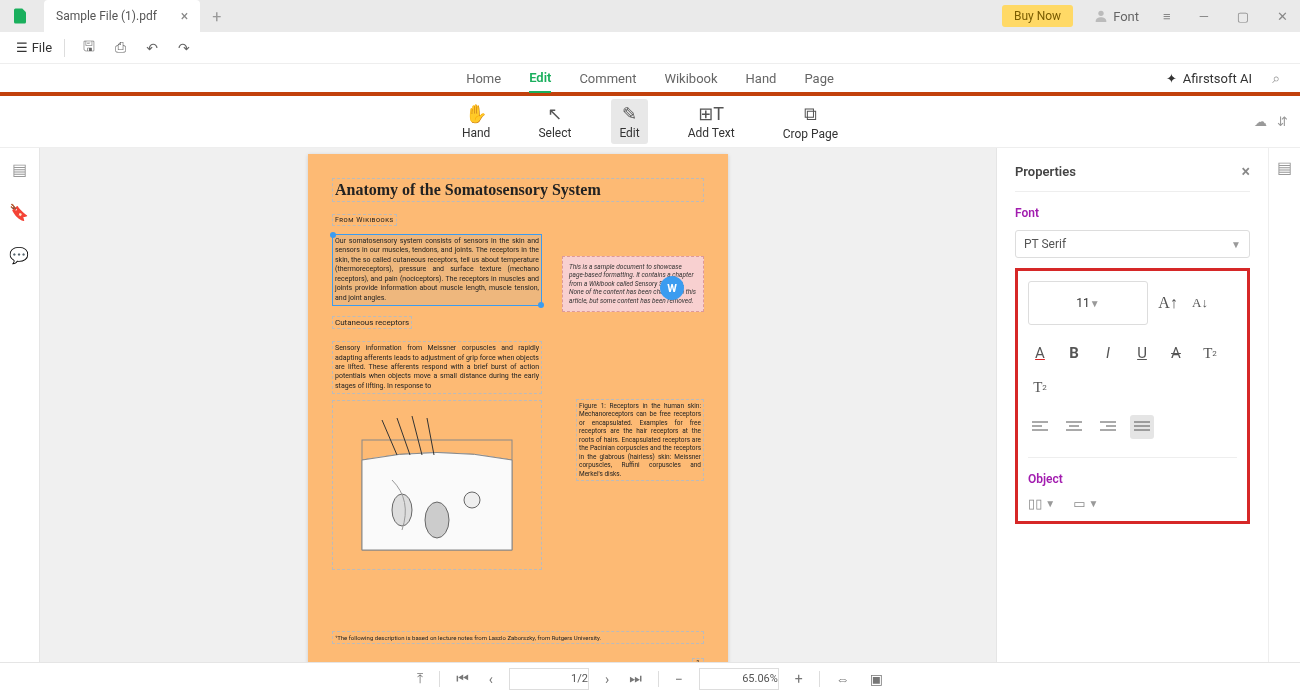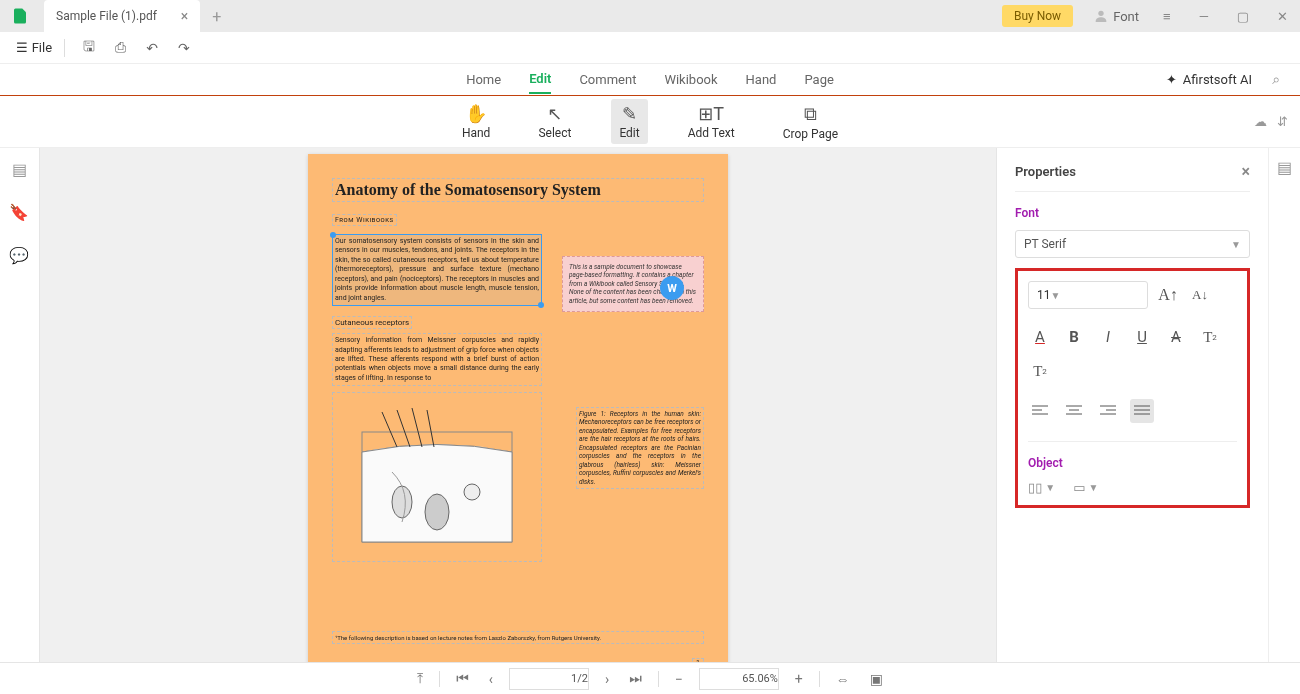--- a/index.html
+++ b/index.html
@@ -10,56 +10,56 @@
 .tab-close{color:#888;cursor:pointer;font-size:14px}
 .newtab{margin-left:12px;color:#999;font-size:16px;cursor:pointer}
 .title-right{margin-left:auto;display:flex;align-items:center;gap:20px}
 .buy-now{background:#ffd966;padding:4px 12px;border-radius:3px;font-size:12px;color:#7a5c00}
 .login{display:flex;align-items:center;gap:4px;color:#666;font-size:13px}
 .win-btn{color:#888;font-size:13px;cursor:pointer;padding:0 4px}
 .toolbar1{height:32px;background:#fff;display:flex;align-items:center;padding:0 16px;gap:8px;border-bottom:1px solid #eee}
 .file-btn{display:flex;align-items:center;gap:4px;font-size:13px;color:#333;cursor:pointer}
 .divider{width:1px;height:18px;background:#ddd;margin:0 4px}
 .tb-icon{color:#666;cursor:pointer;padding:2px 6px;font-size:14px}
-.menu-tabs{height:32px;background:#fff;display:flex;align-items:center;justify-content:center;gap:28px;border-bottom:1px solid #c2410c;position:relative}
+.menu-tabs{height:32px;background:#fff;display:flex;align-items:center;justify-content:center;gap:28px;border-bottom:4px solid #c2410c;position:relative}
 .menu-tab{font-size:13px;color:#666;cursor:pointer;padding:6px 0}
 .menu-tab.active{color:#1aaf5d;border-bottom:2.5px solid #1aaf5d;font-weight:600}
 .ai-label{position:absolute;right:48px;display:flex;align-items:center;gap:6px;font-size:13px;color:#333}
 .search-icon{position:absolute;right:20px;color:#999;font-size:14px}
 .toolbar2{height:52px;background:#fff;display:flex;align-items:center;justify-content:center;gap:32px;border-bottom:1px solid #eee}
 .tool-btn{display:flex;flex-direction:column;align-items:center;gap:2px;cursor:pointer;padding:4px 8px;font-size:12px;color:#333}
 .tool-btn.active{background:#e8e8e8;border-radius:3px}
 .tool-icon{font-size:18px;color:#555}
 .main{display:flex;height:546px;background:#f0f0f0}
 .left-rail{width:40px;background:#fff;border-right:1px solid #e5e5e5;display:flex;flex-direction:column;align-items:center;padding-top:12px;gap:24px}
 .rail-icon{color:#999;font-size:16px;cursor:pointer}
 .doc-area{flex:1;display:flex;justify-content:center;padding-top:6px;overflow:hidden;position:relative}
 .page{width:420px;height:528px;background:#fdba74;box-shadow:0 1px 4px rgba(0,0,0,0.15);padding:24px;position:relative;font-family:Georgia,serif;font-size:8px;color:#222}
 .page h1{font-family:Georgia,serif;font-size:16px;font-weight:600;margin-bottom:12px;border:1px dashed #bbb;padding:2px}
 .wikibooks{font-size:7px;font-variant:small-caps;letter-spacing:0.5px;border:1px dashed #bbb;padding:1px 2px;display:inline-block;margin-bottom:8px}
 .selected-block{position:relative;border:1px solid #3b9cf0;background:rgba(59,156,240,0.08);padding:2px;font-size:7px;line-height:1.35;text-align:justify;width:210px}
 .selected-block::before,.selected-block::after{content:"";position:absolute;width:6px;height:6px;background:#3b9cf0;border-radius:50%}
 .selected-block::before{top:-3px;left:-3px}.selected-block::after{bottom:-3px;right:-3px}
 .pinkbox{position:absolute;top:102px;right:24px;width:142px;background:#f8d0d0;border:1px dashed #d99;padding:6px;font-size:6.5px;font-style:italic;line-height:1.3;color:#333}
 .sect-title{font-size:8px;font-weight:400;margin-top:10px;border:1px dashed #bbb;padding:1px 2px;display:inline-block}
-.body-text{font-size:7px;text-align:justify;line-height:1.35;border:1px dashed #bbb;padding:2px;margin-top:4px}
+.body-text{font-size:7px;text-align:justify;line-height:1.35;border:1px dashed #bbb;padding:2px;margin-top:12px}
 .figure{margin-top:6px;border:1px dashed #bbb;padding:2px;width:210px;height:170px;display:flex;align-items:center;justify-content:center}
-.fig-caption{position:absolute;right:24px;top:253px;width:128px;font-size:6.5px;font-style:italic;text-align:justify;border:1px dashed #bbb;padding:2px;line-height:1.3}
+.fig-caption{position:absolute;right:24px;top:245px;width:128px;font-size:6.5px;text-align:justify;border:1px dashed #bbb;padding:2px;line-height:1.3}
 .footnote{position:absolute;bottom:38px;left:24px;right:24px;font-size:6px;border-top:1px solid #ccc;padding-top:2px;border:1px dashed #bbb;padding:2px}
 .pagenum{position:absolute;bottom:14px;right:24px;font-size:7px;border:1px dashed #bbb;padding:0 3px}
 .word-icon{position:absolute;top:128px;right:312px;width:24px;height:24px;background:#3b9cf0;border-radius:50%;display:flex;align-items:center;justify-content:center;color:#fff;font-size:11px;font-weight:bold}
 .right-panel{width:272px;background:#fff;border-left:1px solid #e5e5e5;padding:14px 18px}
 .panel-header{display:flex;justify-content:space-between;align-items:center;font-size:13px;font-weight:600;color:#444;margin-bottom:14px;padding-bottom:10px;border-bottom:1px solid #eee}
 .panel-close{color:#888;font-size:16px;cursor:pointer}
 .section-label{font-size:12px;font-weight:600;color:#a21caf;margin:6px 0 10px}
 .dropdown{width:100%;height:28px;border:1px solid #ddd;border-radius:3px;padding:0 8px;display:flex;align-items:center;justify-content:space-between;font-size:12px;color:#555;margin-bottom:10px;cursor:pointer}
 .chev{color:#999;font-size:10px}
 .red-box{border:3px solid #d62828;padding:10px;margin-top:2px}
 .size-row{display:flex;align-items:center;gap:8px;margin-bottom:16px}
-.size-dd{flex:0 0 120px;height:28px;border:1px solid #ddd;border-radius:3px;padding:0 8px;display:flex;align-items:center;justify-content:flex-start;font-size:12px}
+.size-dd{flex:0 0 120px;height:44px;border:1px solid #ddd;border-radius:3px;padding:0 8px;display:flex;align-items:center;justify-content:center;font-size:12px}
 .fmt-row{display:flex;gap:10px;margin-bottom:16px;flex-wrap:wrap}
 .fmt-btn{width:24px;height:24px;display:flex;align-items:center;justify-content:center;font-size:15px;color:#555;cursor:pointer;font-family:Georgia,serif}
 .align-row{display:flex;gap:10px;margin-bottom:18px}
 .align-btn{width:24px;height:24px;display:flex;align-items:center;justify-content:center;cursor:pointer}
 .align-btn.active{background:#e5e5e5;border-radius:3px}
 .obj-row{display:flex;gap:18px;align-items:center}
 .obj-btn{display:flex;align-items:center;gap:3px;color:#888;cursor:pointer}
 .far-rail{width:32px;background:#fff;border-left:1px solid #eee;display:flex;flex-direction:column;align-items:center;padding-top:10px}
 .statusbar{height:32px;background:#fff;border-top:1px solid #e5e5e5;display:flex;align-items:center;justify-content:center;gap:12px;position:absolute;bottom:0;left:0;right:0}
 .sb-btn{color:#777;font-size:14px;cursor:pointer;padding:0 4px}

